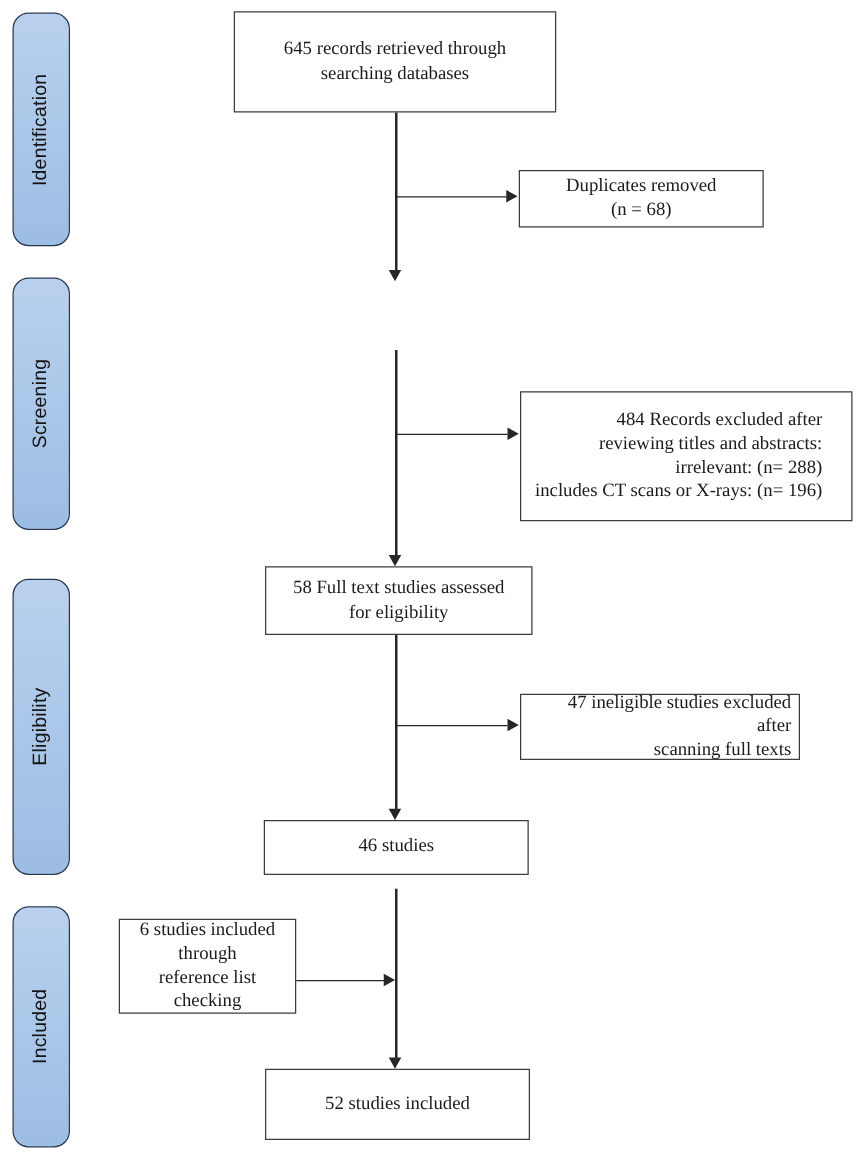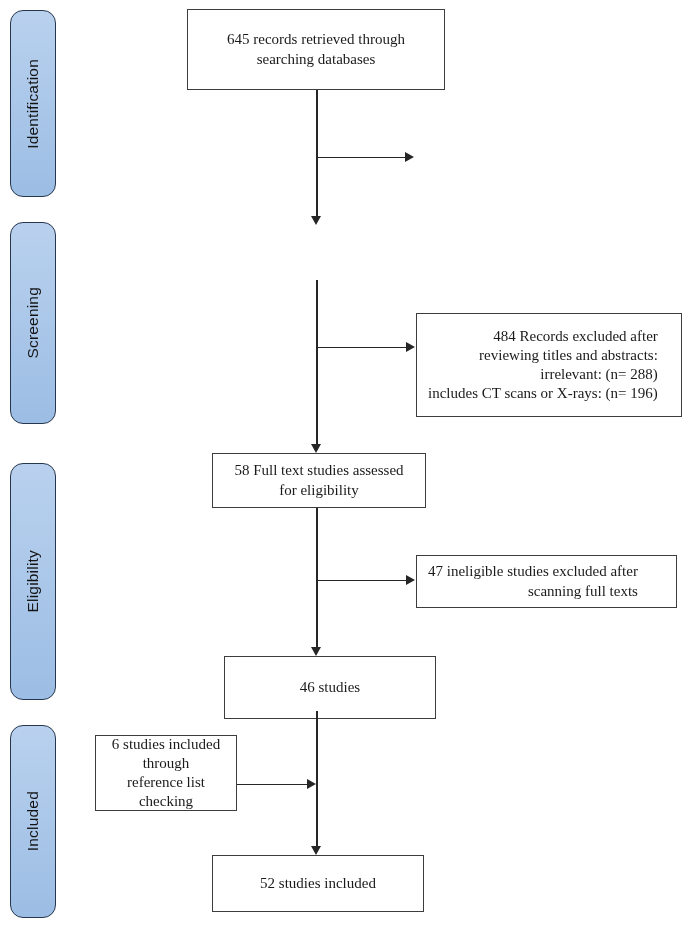--- a/index.html
+++ b/index.html
@@ -98,34 +98,36 @@
   <div class="stage" style="top:463px; height:237px;">
     <span class="stage-label">Eligibility</span>
   </div>
   <div class="stage" style="top:725px; height:193px;">
     <span class="stage-label">Included</span>
   </div>
 
   <div class="fbox" style="left:187px; top:9px;   width:258px; height:81px;">645 records retrieved through
 searching databases</div>
 
+  <div class="fbox" style="left:415px; top:136px; width:196px; height:46px;">Duplicates removed
+(n = 68)</div>
 
 
   <div class="fbox left-align" style="left:416px; top:313px; width:266px; height:104px;">484 Records excluded after
 reviewing titles and abstracts:
 irrelevant: (n= 288)
 includes CT scans or X-rays: (n= 196)</div>
 
   <div class="fbox" style="left:212px; top:453px; width:214px; height:55px;">58 Full text studies assessed
 for eligibility</div>
 
-  <div class="fbox left-align" style="left:416px; top:555px; width:261px; height:53px;">47 ineligible studies excluded after
+  <div class="fbox left-align" style="left:416px; top:555px; width:224px; height:53px;">47 ineligible studies excluded after
 scanning full texts</div>
 
-  <div class="fbox" style="left:224px; top:656px; width:212px; height:63px;">46 studies</div>
+  <div class="fbox" style="left:211px; top:656px; width:212px; height:44px;">46 studies</div>
 
   <div class="fbox" style="left:95px;  top:735px; width:142px; height:76px;">6 studies included
 through
 reference list
 checking</div>
 
   <div class="fbox" style="left:212px; top:855px; width:212px; height:57px;">52 studies included</div>
 
   <div class="line vline" style="left:316px; top:90px;  height:127px;"></div>
   <div class="arrow-down" style="left:311px; top:216px;"></div>

